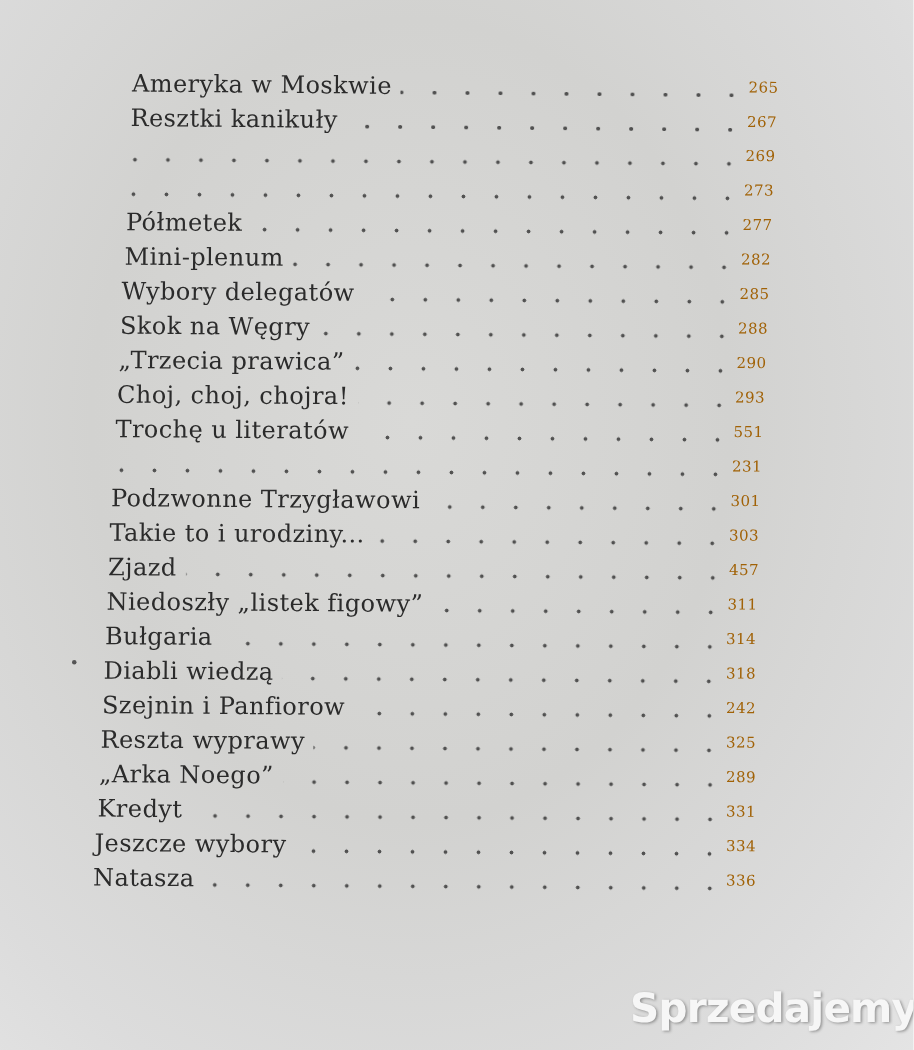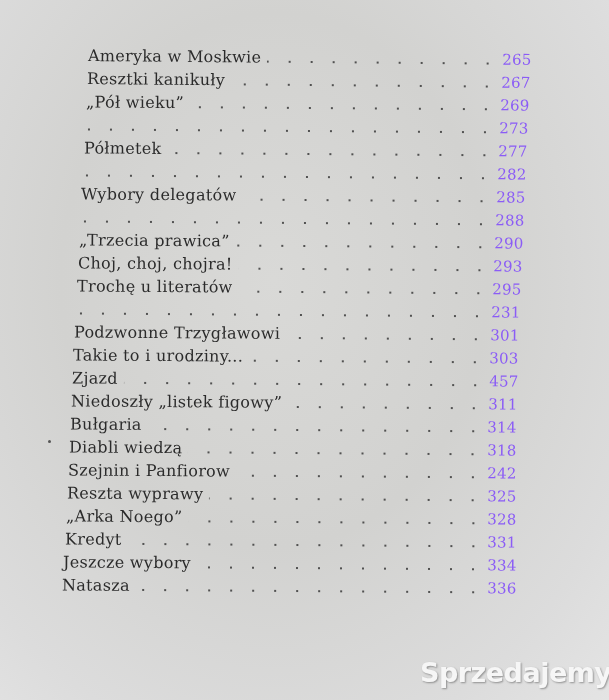--- a/index.html
+++ b/index.html
@@ -48,23 +48,23 @@
       height: 14px;
       margin-bottom: 3px;
       background-image: radial-gradient(circle, #3a3a3a 1.1px, transparent 1.5px);
       background-size: 22px 6px;
       background-position: right bottom;
       background-repeat: repeat-x;
       opacity: 0.85;
     }
     .toc-page {
       width: 36px;
-      text-align: center;
-      font-size: 15px;
-      color: #8b5cf6;
+      text-align: left;
+      font-size: 10px;
+      color: #a16207;
       white-space: nowrap;
     }
     .stray-mark {
       position: absolute;
       left: 48px;
       top: 428px;
       width: 3px;
       height: 3px;
       border-radius: 50%;
       background: #555;
@@ -95,60 +95,61 @@
       <span class="toc-title">Ameryka w Moskwie</span>
       <span class="toc-leader"></span>
       <span class="toc-page">265</span>
     </div>
     <div class="toc-row" style="left:87px; width:447px; top:57px; transform:rotate(0.5deg);">
       <span class="toc-title">Resztki kanikuły</span>
       <span class="toc-leader"></span>
       <span class="toc-page">267</span>
     </div>
     <div class="toc-row" style="left:86px; width:447px; top:80px; transform:rotate(0.4deg);">
-      <span class="toc-title">„Pół wieku”</span>
       <span class="toc-leader"></span>
       <span class="toc-page">269</span>
     </div>
     <div class="toc-row" style="left:85px; width:447px; top:103px; transform:rotate(0.4deg);">
       <span class="toc-leader"></span>
       <span class="toc-page">273</span>
     </div>
     <div class="toc-row" style="left:84px; width:447px; top:126px; transform:rotate(0.4deg);">
       <span class="toc-title">Półmetek</span>
       <span class="toc-leader"></span>
       <span class="toc-page">277</span>
     </div>
     <div class="toc-row" style="left:83px; width:447px; top:149px; transform:rotate(0.4deg);">
+      <span class="toc-title">Mini-plenum</span>
       <span class="toc-leader"></span>
       <span class="toc-page">282</span>
     </div>
     <div class="toc-row" style="left:81px; width:448px; top:172px; transform:rotate(0.4deg);">
       <span class="toc-title">Wybory delegatów</span>
       <span class="toc-leader"></span>
       <span class="toc-page">285</span>
     </div>
     <div class="toc-row" style="left:80px; width:448px; top:195px; transform:rotate(0.4deg);">
+      <span class="toc-title">Skok na Węgry</span>
       <span class="toc-leader"></span>
       <span class="toc-page">288</span>
     </div>
     <div class="toc-row" style="left:79px; width:448px; top:218px; transform:rotate(0.4deg);">
       <span class="toc-title">„Trzecia prawica”</span>
       <span class="toc-leader"></span>
       <span class="toc-page">290</span>
     </div>
     <div class="toc-row" style="left:78px; width:448px; top:241px; transform:rotate(0.4deg);">
       <span class="toc-title">Choj, choj, chojra!</span>
       <span class="toc-leader"></span>
       <span class="toc-page">293</span>
     </div>
     <div class="toc-row" style="left:77px; width:448px; top:264px; transform:rotate(0.4deg);">
       <span class="toc-title">Trochę u literatów</span>
       <span class="toc-leader"></span>
-      <span class="toc-page">295</span>
+      <span class="toc-page">551</span>
     </div>
     <div class="toc-row" style="left:76px; width:448px; top:287px; transform:rotate(0.4deg);">
       <span class="toc-leader"></span>
       <span class="toc-page">231</span>
     </div>
     <div class="toc-row" style="left:74px; width:449px; top:310px; transform:rotate(0.4deg);">
       <span class="toc-title">Podzwonne Trzygławowi</span>
       <span class="toc-leader"></span>
       <span class="toc-page">301</span>
     </div>
@@ -183,21 +184,21 @@
       <span class="toc-page">242</span>
     </div>
     <div class="toc-row" style="left:67px; width:453px; top:471px; transform:rotate(0.4deg);">
       <span class="toc-title">Reszta wyprawy</span>
       <span class="toc-leader"></span>
       <span class="toc-page">325</span>
     </div>
     <div class="toc-row" style="left:66px; width:454px; top:494px; transform:rotate(0.4deg);">
       <span class="toc-title">„Arka Noego”</span>
       <span class="toc-leader"></span>
-      <span class="toc-page">328</span>
+      <span class="toc-page">289</span>
     </div>
     <div class="toc-row" style="left:65px; width:455px; top:517px; transform:rotate(0.4deg);">
       <span class="toc-title">Kredyt</span>
       <span class="toc-leader"></span>
       <span class="toc-page">331</span>
     </div>
     <div class="toc-row" style="left:63px; width:457px; top:540px; transform:rotate(0.4deg);">
       <span class="toc-title">Jeszcze wybory</span>
       <span class="toc-leader"></span>
       <span class="toc-page">334</span>

